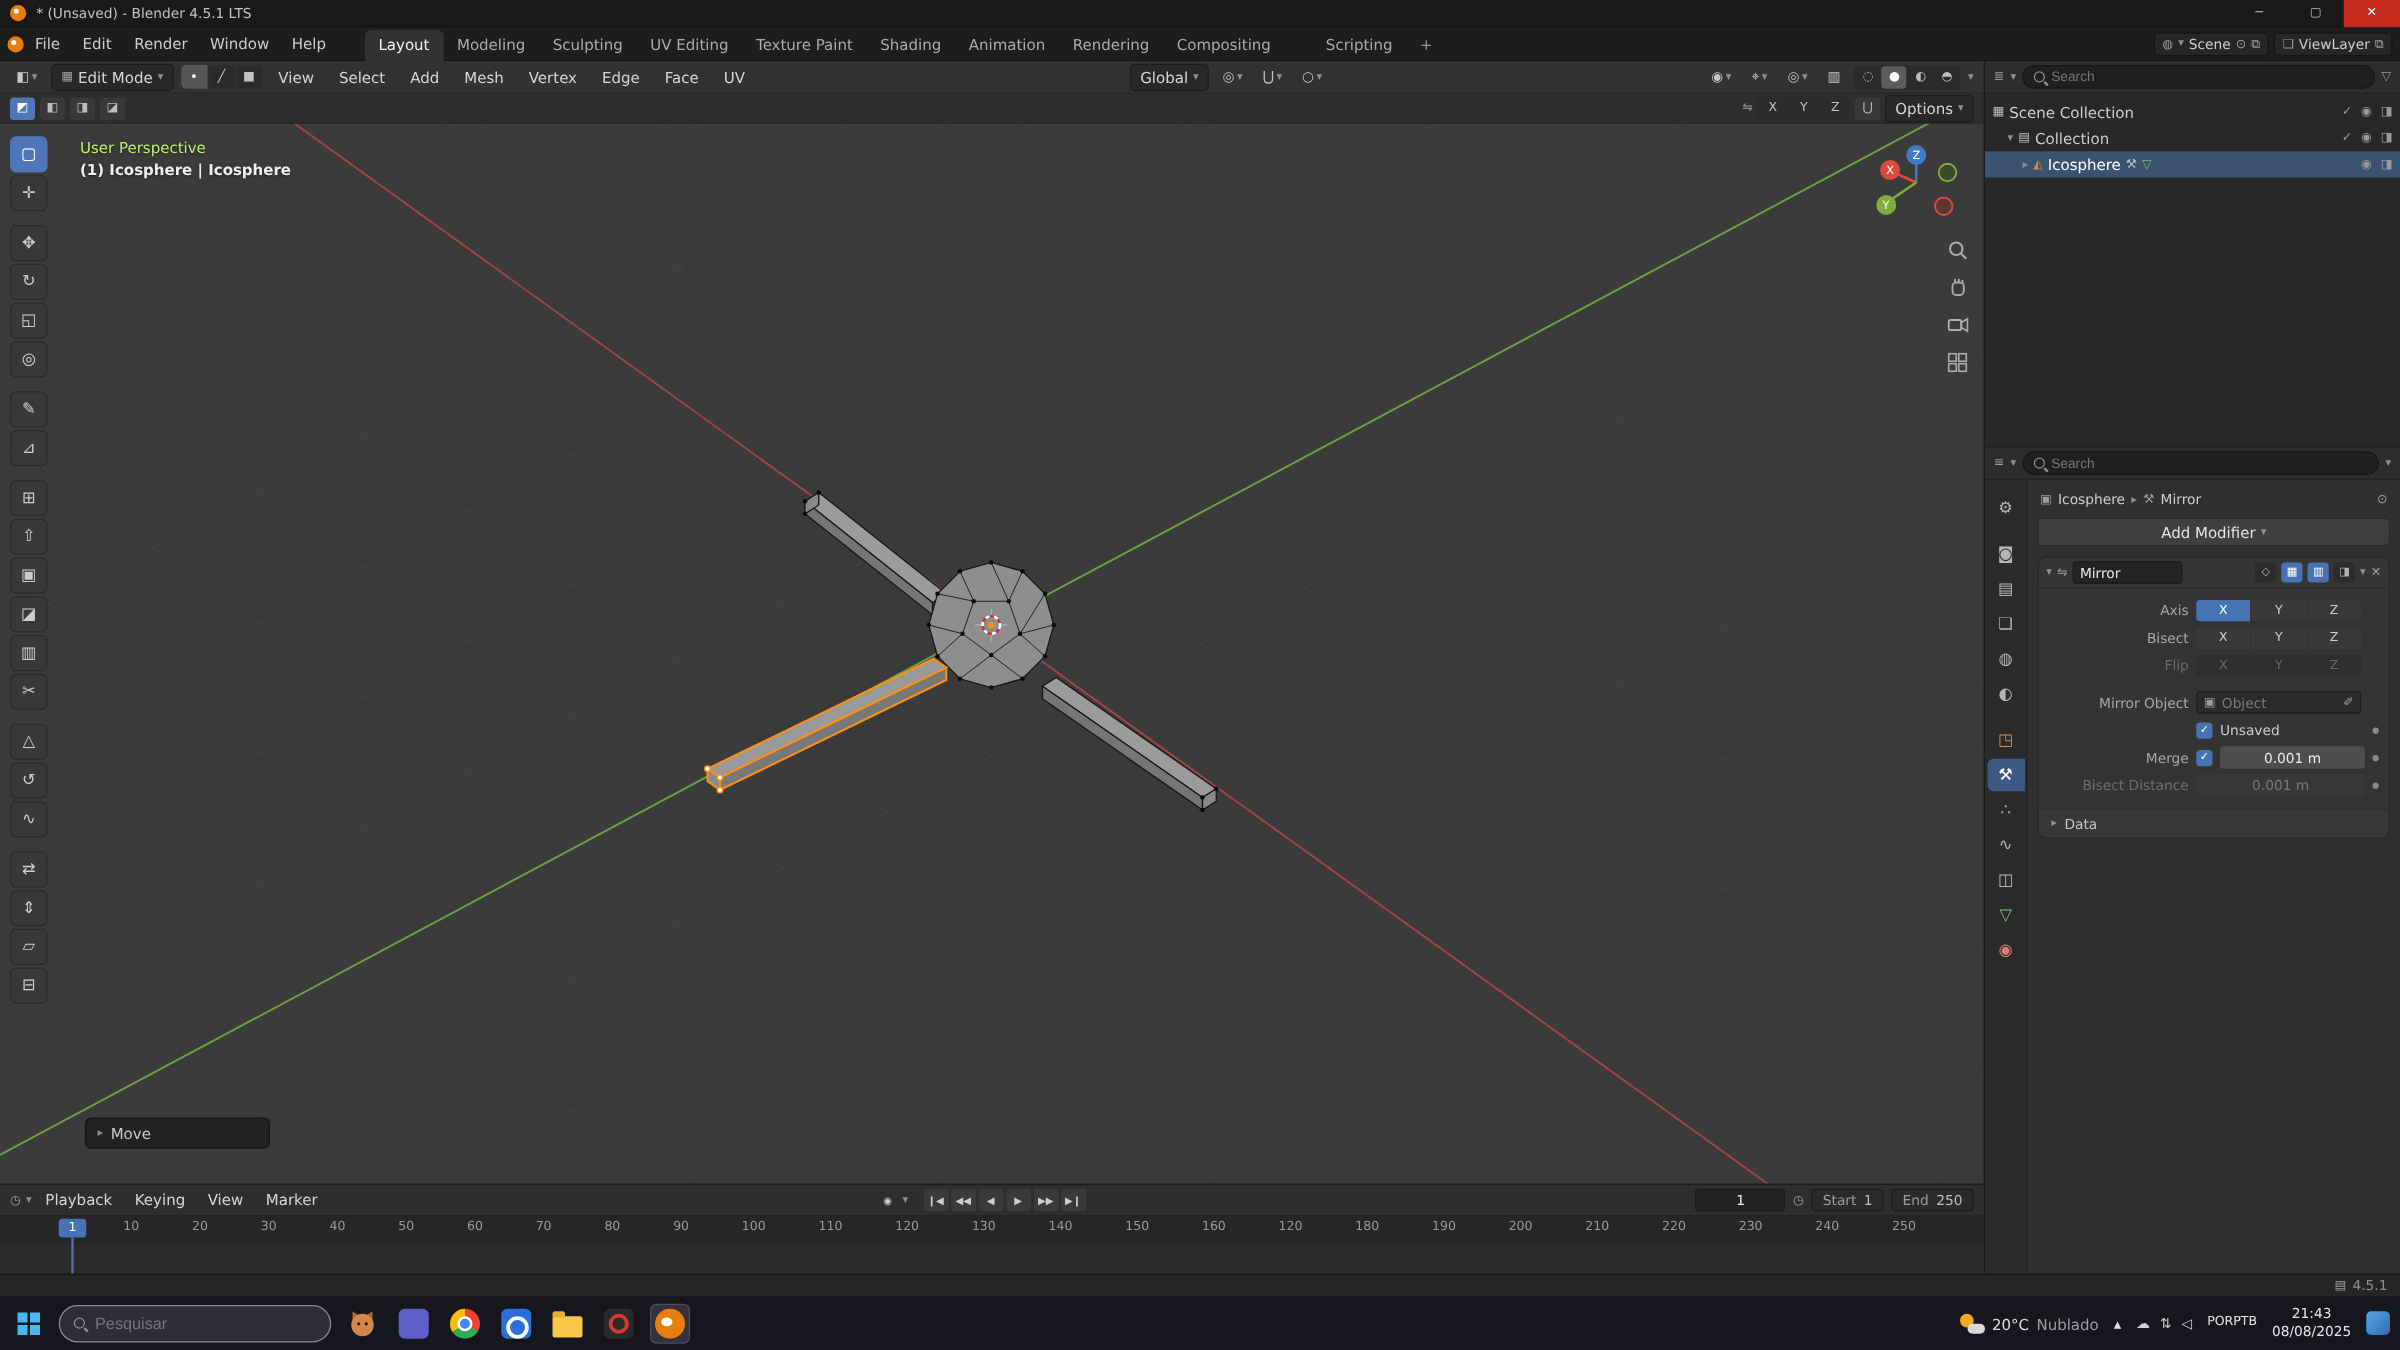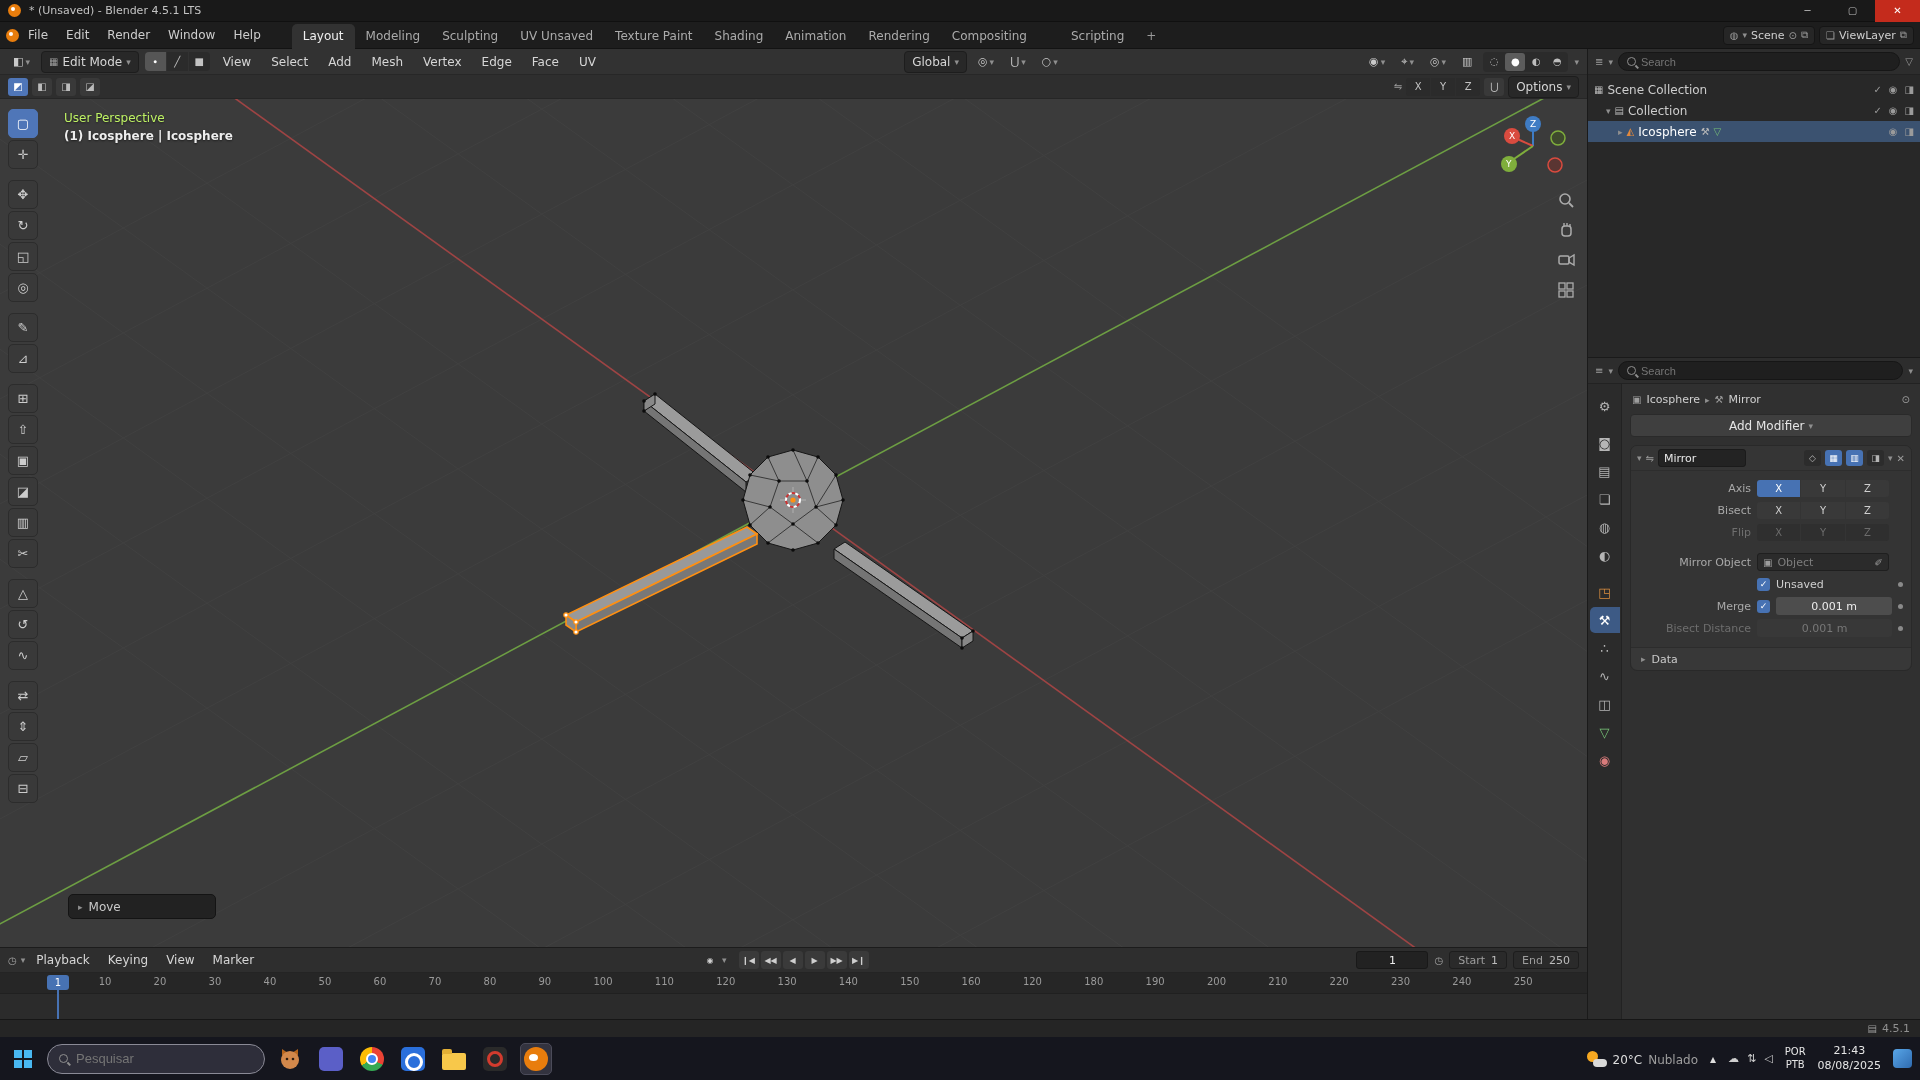--- a/index.html
+++ b/index.html
@@ -138,21 +138,21 @@
 .ic-red::after{content:"";position:absolute;inset:4px;border-radius:50%;border:3px solid #d23b2e}
 .ic-blender{border-radius:50%;background:#e87d0d;position:relative}
 .ic-blender::after{content:"";position:absolute;left:5px;top:7px;width:9px;height:7px;border-radius:50%;background:#fff}
 .ic-blender::before{content:"";position:absolute;left:8px;top:9px;width:4px;height:4px;border-radius:50%;background:#265787}
 .tray{margin-left:auto;display:flex;align-items:center;gap:12px;color:#dedede}
 .wx{display:flex;align-items:flex-end;gap:6px}
 .wx-icon{width:20px;height:16px;position:relative}
 .wx-icon::before{content:"";position:absolute;left:0;top:0;width:11px;height:11px;border-radius:50%;background:#f6a821}
 .wx-icon::after{content:"";position:absolute;right:0;bottom:0;width:14px;height:8px;border-radius:6px;background:#d9d9d9}
 .trayicons{display:flex;gap:8px;color:#cfcfcf;font-size:11px}
-.two-line{display:flex;flex-direction:column;align-items:center;font-size:10px;line-height:1.25;color:#e6e6e6}
+.two-line{display:flex;flex-direction:row;align-items:center;font-size:10px;line-height:1.25;color:#e6e6e6}
 .clockblk{display:flex;flex-direction:column;align-items:center;font-size:11px;line-height:1.3;color:#e6e6e6}
 .notif{width:19px;height:19px;border-radius:4px;background:linear-gradient(135deg,#58a6e8,#2f6bb0)}
 .dim{color:#9d9d9d}
 </style>
 </head>
 <body>
 
 <div id="titlebar">
   <span class="blogo"></span>
   <span class="ttext">* (Unsaved) - Blender 4.5.1 LTS</span>
@@ -167,21 +167,21 @@
   <span class="blogo"></span>
   <span class="menu-item">File</span>
   <span class="menu-item">Edit</span>
   <span class="menu-item">Render</span>
   <span class="menu-item">Window</span>
   <span class="menu-item">Help</span>
   <div class="wtabs">
     <span class="wtab active">Layout</span>
     <span class="wtab">Modeling</span>
     <span class="wtab">Sculpting</span>
-    <span class="wtab">UV Unsaved</span>
+    <span class="wtab">UV Editing</span>
     <span class="wtab">Texture Paint</span>
     <span class="wtab">Shading</span>
     <span class="wtab">Animation</span>
     <span class="wtab">Rendering</span>
     <span class="wtab">Compositing</span>
     <span class="wtab"></span>
     <span class="wtab">Scripting</span>
     <span class="wtab plus">+</span>
   </div>
   <div class="topbar-right">

